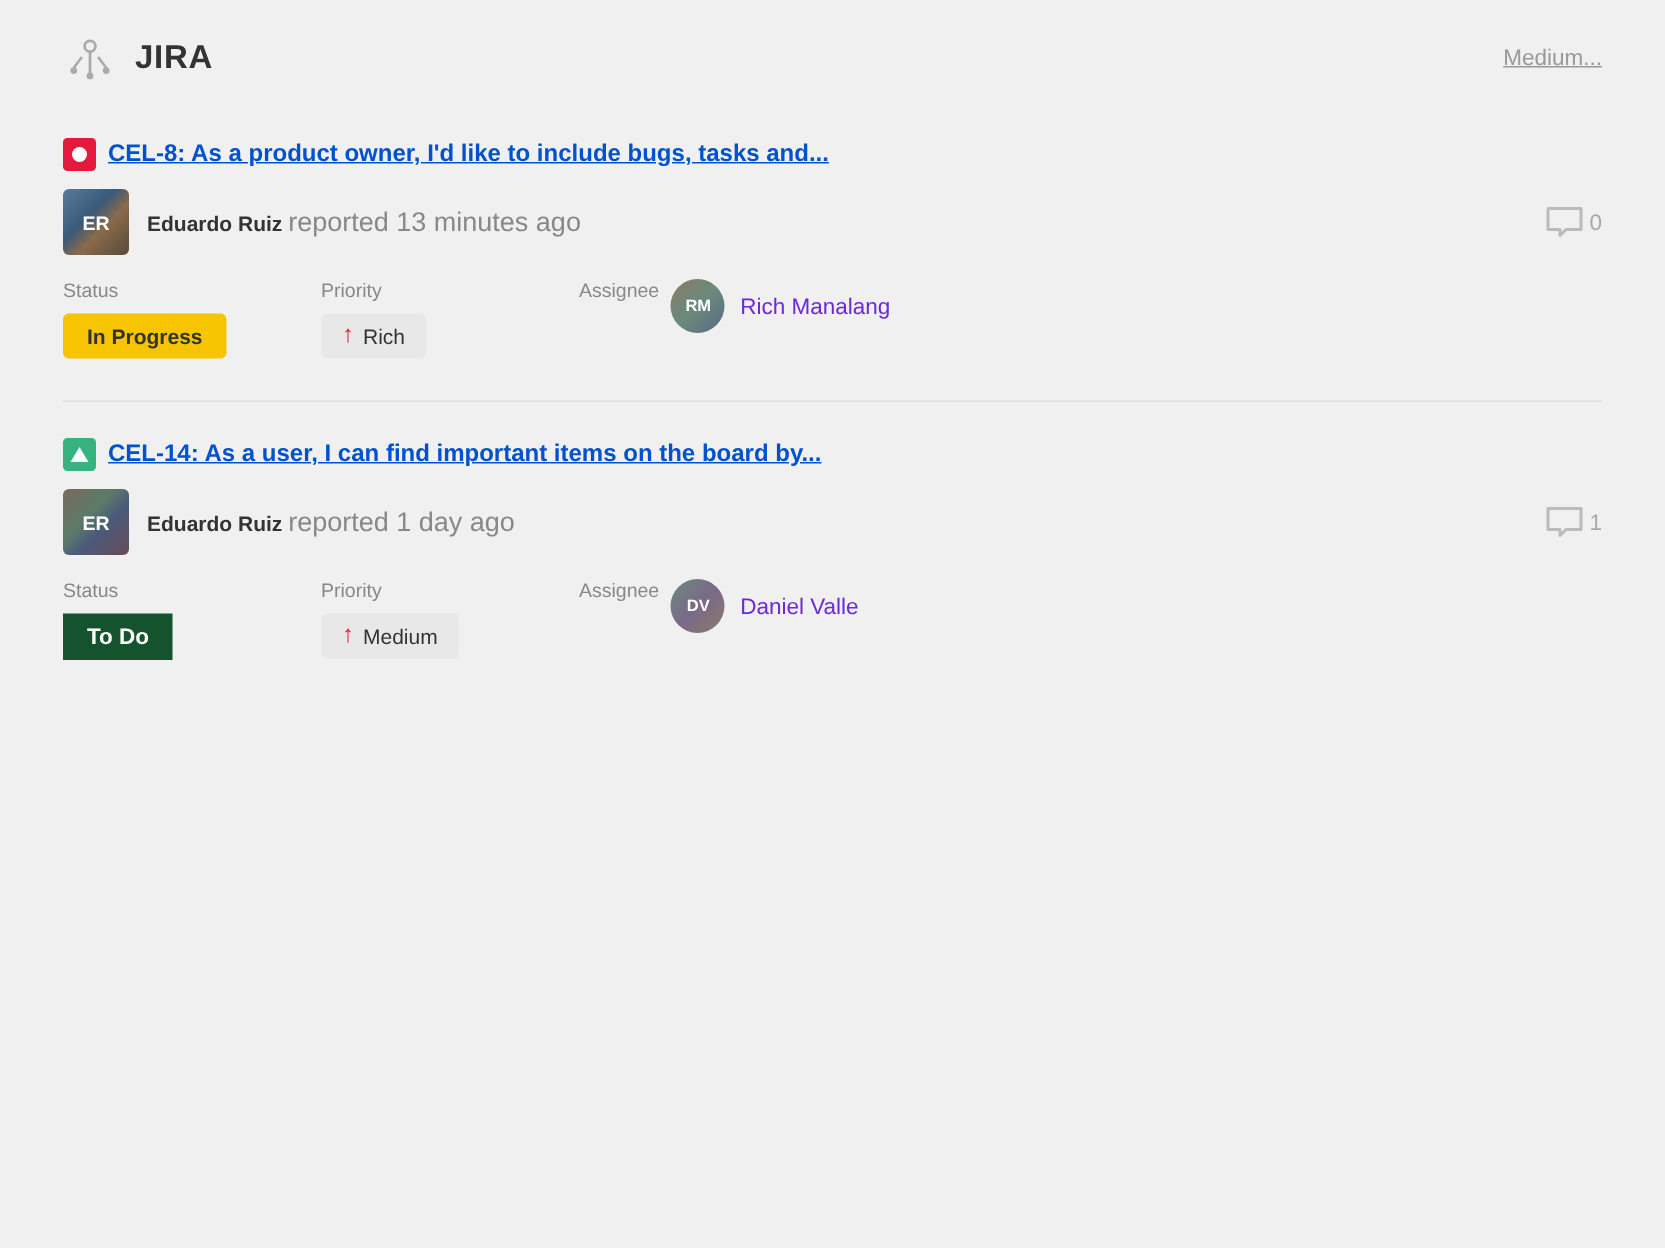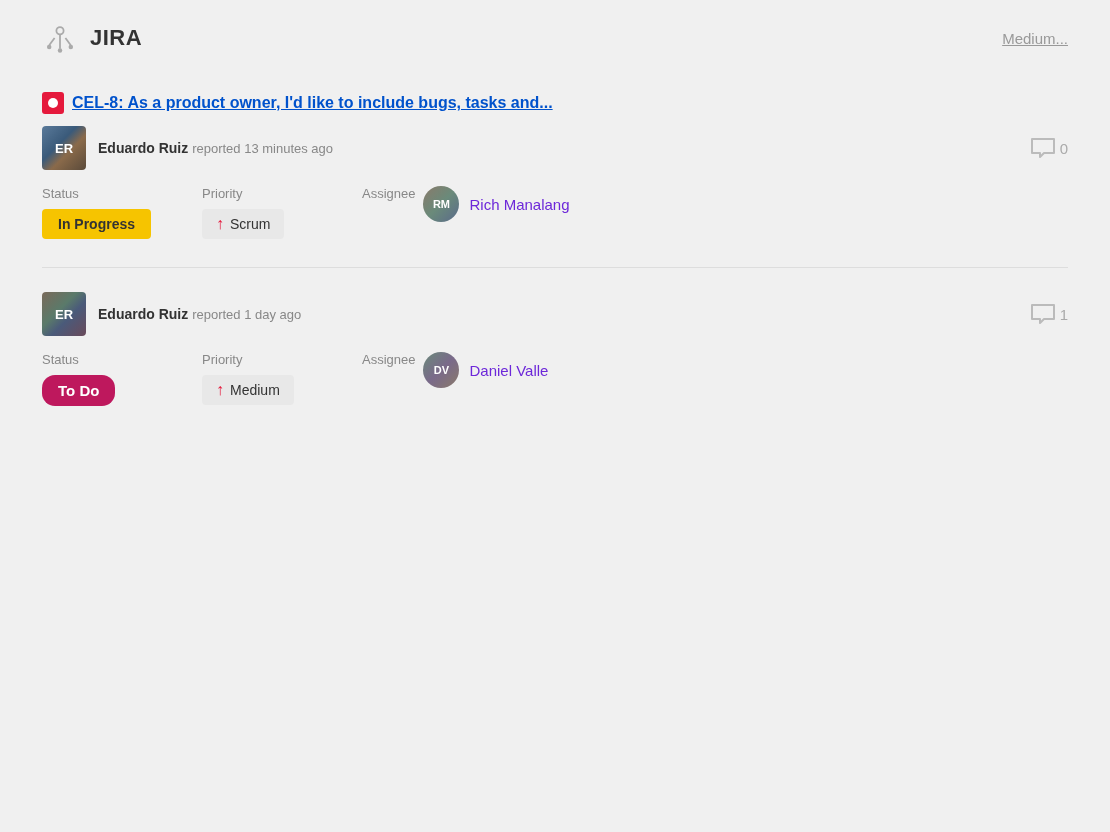--- a/index.html
+++ b/index.html
@@ -174,40 +174,40 @@
       font-size: 13px;
     }
 
     .reporter-name {
       font-weight: 600;
       color: #333;
     }
 
     .reporter-action {
       color: #888;
-      font-size: 13px;
+      font-size: 18px;
       margin-top: 38px;
     }
 
     .comment-bubble {
       display: flex;
       align-items: center;
       gap: 4px;
       color: #aaa;
     }
 
     .comment-count {
       font-size: 15px;
       color: #aaa;
     }
 
     .meta-row {
       display: flex;
       align-items: flex-start;
-      gap: 0;
+      gap: 12px;
     }
 
     .meta-col {
       display: flex;
       flex-direction: column;
       gap: 8px;
       min-width: 160px;
     }
 
     .meta-label {
@@ -222,26 +222,26 @@
       color: #333;
       font-size: 14px;
       font-weight: 600;
       padding: 7px 16px;
       border-radius: 4px;
       width: fit-content;
     }
 
     .status-badge-todo {
       display: inline-block;
-      background: #be185d;
+      background: #14532d;
       color: white;
       font-size: 15px;
       font-weight: 600;
       padding: 7px 16px;
-      border-radius: 13px;
+      border-radius: 0;
       width: fit-content;
     }
 
     .priority-badge {
       display: inline-flex;
       align-items: center;
       gap: 6px;
       background: #e8e8e8;
       color: #333;
       font-size: 14px;
@@ -363,36 +363,40 @@
     </div>
     <div class="meta-row">
       <div class="meta-col">
         <span class="meta-label">Status</span>
         <span class="status-badge-inprogress">In Progress</span>
       </div>
       <div class="meta-col">
         <span class="meta-label">Priority</span>
         <span class="priority-badge">
           <span class="priority-arrow-up">↑</span>
-          <span>Scrum</span>
+          <span>Rich</span>
         </span>
       </div>
       <div class="assignee-col">
         <span class="meta-label">Assignee</span>
         <div class="assignee-info">
           <div class="assignee-avatar assignee-avatar-1"></div>
           <span class="assignee-name">Rich Manalang</span>
         </div>
       </div>
     </div>
   </div>
 
   <div class="divider"></div>
 
   <div class="issue-card">
+    <div class="issue-title-row">
+      <span class="issue-type-icon-story"></span>
+      <a class="issue-title-link">CEL-14: As a user, I can find important items on the board by...</a>
+    </div>
     <div class="reporter-row">
       <div class="reporter-info">
         <div class="avatar avatar-2"></div>
         <div>
           <span class="reporter-name">Eduardo Ruiz</span>
           <span class="reporter-action"> <span>reported</span> <span>1 day ago</span></span>
         </div>
       </div>
       <div class="comment-bubble">
         <svg width="26" height="22" viewBox="0 0 26 22" fill="none" xmlns="http://www.w3.org/2000/svg">

